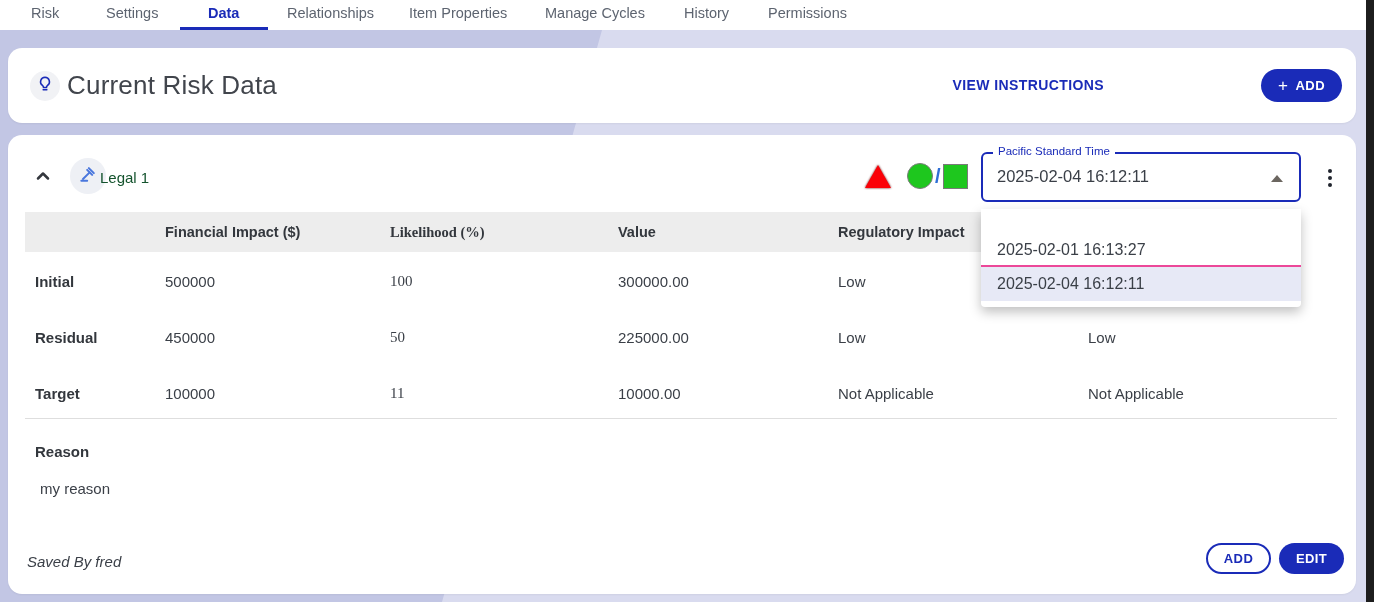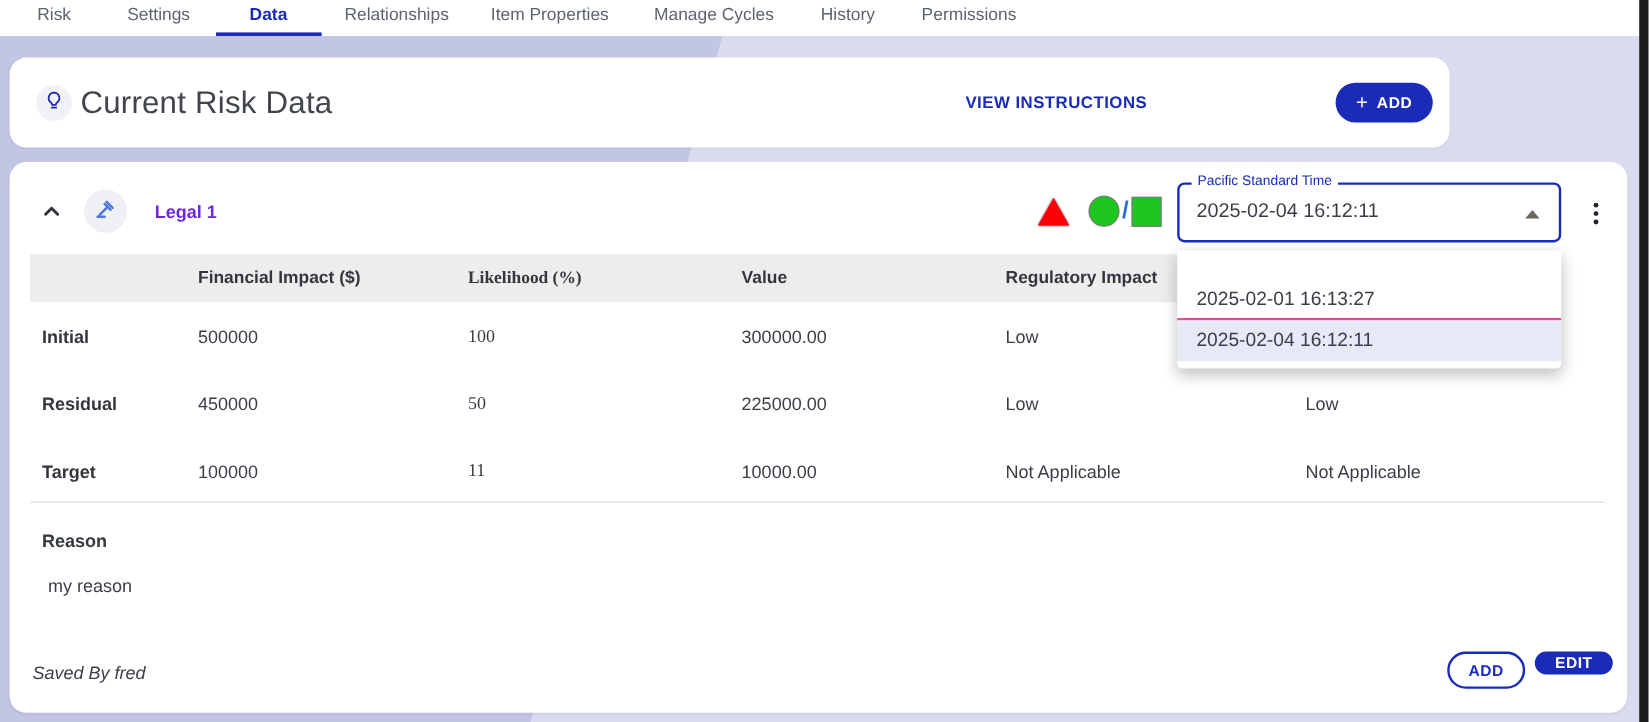--- a/index.html
+++ b/index.html
@@ -12,34 +12,34 @@
   .tab.active { color:#1a2bb8; font-weight:bold; }
   .tab-underline { position:absolute; left:180px; top:27px; width:88px; height:3px; background:#1a2bb8; }
 
   
   .bg { position:absolute; left:0; top:30px; width:1366px; height:572px; background:#d9dbef; }
   .bg-dark { position:absolute; left:0; top:0; width:100%; height:100%; background:#c2c6e4;
              clip-path:polygon(0 0, 602px 0, 442px 100%, 0 100%); }
   .edge-strip { position:absolute; right:0; top:0; width:8px; height:602px; background:#1d1d1d; z-index:9; }
 
   .card { position:absolute; background:#fff; border-radius:14px; box-shadow:0 1px 2px rgba(0,0,0,0.05); }
-  .card1 { left:8px; top:48px; width:1200px; height:75px; }
+  .card1 { left:8px; top:48px; width:1348px; height:75px; }
   .card2 { left:8px; top:135px; width:1348px; height:459px; }
 
   
   .bulb-wrap { position:absolute; left:22px; top:23px; width:30px; height:30px; border-radius:50%; background:#f1f2f5; display:flex; align-items:center; justify-content:center; }
   .page-title { position:absolute; left:59px; top:22px; font-size:26px; color:#41454c; letter-spacing:0.2px; }
   .view-instructions { position:absolute; right:252px; top:29px; font-size:14px; font-weight:bold; color:#1a2bb8; letter-spacing:0.4px; cursor:pointer;margin-left:18px; }
   .btn-add-top { position:absolute; right:14px; top:21px; width:81px; height:33px; border-radius:17px; background:#1a2bb8; color:#fff; font-size:13px; font-weight:bold; display:flex; align-items:center; justify-content:center; gap:7px; cursor:pointer; letter-spacing:0.5px; }
   .btn-add-top .plus { font-size:17px; font-weight:normal; line-height:1; }
 
   
   .chev-btn { position:absolute; left:25px; top:31px; width:22px; height:22px; cursor:pointer; }
   .avatar { position:absolute; left:62px; top:23px; width:36px; height:36px; border-radius:50%; background:#eef0f5; display:flex; align-items:center; justify-content:center; }
-  .risk-name { position:absolute; left:121px; top:34px; font-size:15px; font-weight:bold; color:#6d28d9; cursor:pointer; }
+  .risk-name { position:absolute; left:92px; top:34px; font-size:15px; font-weight:normal; color:#14532d; cursor:pointer; }
 
   .indicators { position:absolute; left:857px; top:28px; display:flex; align-items:center; }
   .shape-triangle { width:0; height:0; border-left:13px solid transparent; border-right:13px solid transparent; border-bottom:23px solid #fb0007; filter:drop-shadow(0 0 1px #600); }
   .shape-circle { width:26px; height:26px; border-radius:50%; background:#1ec71e; border:1.5px solid #7a7a7a; margin-left:16px; }
   .shape-slash { color:#2f6fd6; font-size:20px; margin:0 2px; font-weight:bold; }
   .shape-square { width:25px; height:25px; background:#1ec71e; border:1.5px solid #7a7a7a; }
 
   
   .ts-select { position:absolute; left:973px; top:17px; width:320px; height:50px; border:2px solid #1a2bb8; border-radius:6px; background:#fff; cursor:pointer; z-index:5; }
   .ts-label { position:absolute; left:10px; top:-9px; background:#fff; padding:0 5px; font-size:11.5px; color:#1a2bb8; white-space:nowrap; }
@@ -63,21 +63,21 @@
   .td { font-size:15px; color:#3a3f47; top:0; }
   .td.rowlabel { font-weight:bold; color:#33373d; }
   .c0 { left:10px; } .c1 { left:140px; } .c2 { left:365px;font-family:Liberation Serif, serif; } .c3 { left:593px; } .c4 { left:813px; } .c5 { left:1063px; }
   .table-bottom { position:absolute; left:17px; top:283px; width:1312px; height:0; border-top:1px solid #dedede; }
 
   .reason-label { position:absolute; left:27px; top:308px; font-size:15px; font-weight:bold; color:#33373d; }
   .reason-value { position:absolute; left:32px; top:345px; font-size:15px; color:#3a3f47; }
   .saved-by { position:absolute; left:19px; top:418px; font-size:15px; font-style:italic; color:#3a3f47; }
 
   .btn-add-bottom { position:absolute; left:1198px; top:408px; width:65px; height:31px; border-radius:16px; border:2px solid #1a2bb8; background:#fff; color:#1a2bb8; font-size:13px; font-weight:bold; display:flex; align-items:center; justify-content:center; cursor:pointer; letter-spacing:0.4px; }
-  .btn-edit-bottom { position:absolute; left:1271px; top:408px; width:65px; height:19px; border-radius:16px; background:#1a2bb8; color:#fff; font-size:13px; font-weight:bold; display:flex; align-items:center; justify-content:center; cursor:pointer; letter-spacing:0.4px; }
+  .btn-edit-bottom { position:absolute; left:1271px; top:408px; width:65px; height:31px; border-radius:16px; background:#1a2bb8; color:#fff; font-size:13px; font-weight:bold; display:flex; align-items:center; justify-content:center; cursor:pointer; letter-spacing:0.4px; }
 </style>
 </head>
 <body>
 
 <div class="screen">
 
   <div class="bg">
     <div class="bg-dark"></div>
   </div>
   <div class="edge-strip"></div>

